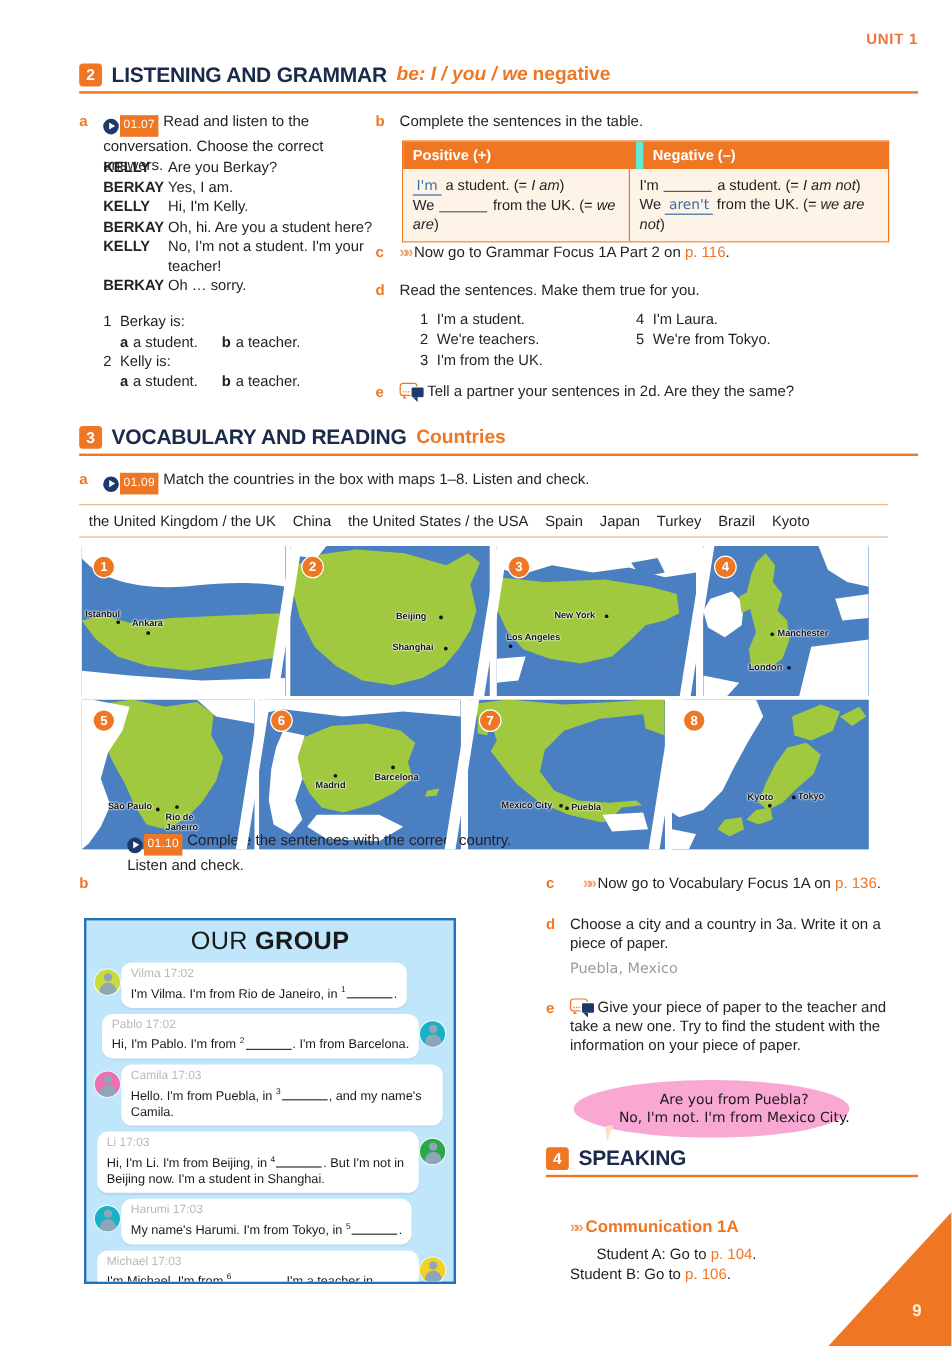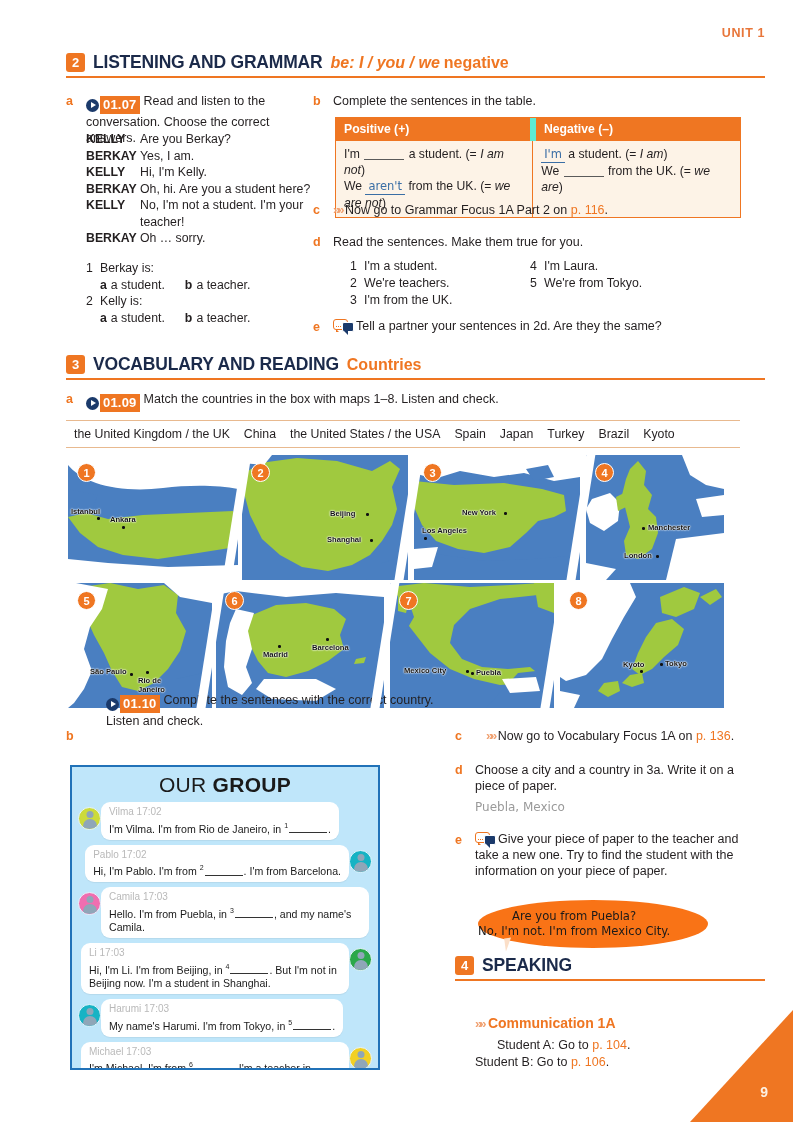--- a/index.html
+++ b/index.html
@@ -54,21 +54,21 @@
     width:13px;height:13px;border-radius:50%;background:#1b3a6b;
     display:inline-flex;align-items:center;justify-content:center;
     margin-right:1px;
   }
   .audio .circ::after{
     content:"";width:0;height:0;border-left:5px solid #fff;
     border-top:3.5px solid transparent;border-bottom:3.5px solid transparent;
     margin-left:1.5px;
   }
   .audio .trk{
-    background:#ef7622;color:#fff;font-size:13px;font-weight:bold;
+    background:#ef7622;color:#fff;font-size:10px;font-weight:normal;
     padding:1.5px 3px 1px 3px;letter-spacing:.2px;
   }
 
   .arrows{color:#f0a070;font-size:13px;letter-spacing:-3px;font-weight:bold;}
 
   .pagelink{color:#ef7622;}
 
   
   .conv{position:absolute;left:86px;top:131px;width:240px;}
   .conv-row{display:flex;font-size:12.3px;line-height:16.5px;margin-bottom:0px;}
@@ -211,22 +211,22 @@
   .bl{
     display:inline-block;border-bottom:1px solid #333;
     width:38px;height:9px;vertical-align:-1px;margin:0 1px;
   }
   sup{font-size:7px;vertical-align:super;}
   .hw{
     font-family:"DejaVu Sans", sans-serif;color:#9a9a9a;font-size:12px;
   }
   .speech{
     position:absolute;left:478px;top:900px;width:230px;height:48px;
-    background:#f97316;border-radius:50%/50%;
-    display:flex;align-items:center;justify-content:flex-start;
+    background:#f9a8d4;border-radius:50%/50%;
+    display:flex;align-items:center;justify-content:flex-end;
     text-align:center;font-size:11.6px;line-height:15px;color:#1a1a1a;
     font-family:"DejaVu Sans", sans-serif;
   }
   .speech-tail{
     position:absolute;left:505px;top:938px;width:0;height:0;
     border-left:7px solid #fbdfc8;border-bottom:13px solid transparent;
     border-top:0;transform:rotate(-8deg);
   }
 
   .corner{
@@ -309,26 +309,26 @@
   <div class="ltr" style="left:313px;top:94px;">b</div>
   <div class="body-txt" style="position:absolute;left:333px;top:93px;width:400px;">Complete the sentences in the table.</div>
 
   <div class="tbl">
     <div class="tbl-head">
       <div>Positive (+)</div>
       <div>Negative (–)</div>
     </div>
     <div class="tbl-body">
       <div class="cell">
+        <div><span class="hand">I'm</span><span> a student. (= </span><em class="ital">I am</em><span>)</span></div>
+        <div><span>We </span><span class="blank"></span><span> from the UK. (= </span><em class="ital">we are</em><span>)</span></div>
+      </div>
+      <div class="cell">
         <div><span>I'm </span><span class="blank"></span><span> a student. (= </span><em class="ital">I am not</em><span>)</span></div>
         <div><span>We </span><span class="hand">aren't</span><span> from the UK. (= </span><em class="ital">we are not</em><span>)</span></div>
-      </div>
-      <div class="cell">
-        <div><span class="hand">I'm</span><span> a student. (= </span><em class="ital">I am</em><span>)</span></div>
-        <div><span>We </span><span class="blank"></span><span> from the UK. (= </span><em class="ital">we are</em><span>)</span></div>
       </div>
     </div>
   </div>
 
   <div class="ltr" style="left:313px;top:203px;">c</div>
   <div class="body-txt" style="position:absolute;left:333px;top:202px;width:400px;">
     <span class="arrows">»»</span>&nbsp;<span>Now go to Grammar Focus 1A Part 2 on </span><span class="pagelink">p. 116</span><span>.</span>
   </div>
 
   <div class="ltr" style="left:313px;top:235px;">d</div>
@@ -500,21 +500,21 @@
         <svg width="164" height="125" viewBox="0 0 164 125">
           <rect x="0" y="0" width="164" height="125" fill="#4a7fc1"></rect>
           <path d="M0,4 L34,0 L80,4 L120,2 L150,0 L160,6 L148,12 L110,16 L80,26 L64,42 L60,60 L72,76 L92,84 L118,86 L140,84 L150,92 L136,100 L110,102 L84,96 L60,86 L40,70 L26,52 L12,34 L0,20 Z" fill="#a0c93f"></path>
           <path d="M0,10 L18,16 L24,34 L16,48 L4,44 L0,30 Z" fill="#4a7fc1"></path>
           <path d="M8,6 L20,12 L16,30 L8,28 Z" fill="#a0c93f"></path>
           <path d="M128,90 L164,86 L164,125 L96,125 Z" fill="#4a7fc1"></path>
           <path d="M112,96 L146,94 L150,108 L120,110 Z" fill="#ffffff"></path>
           <path d="M144,0 L164,0 L164,30 L148,24 Z" fill="#a0c93f"></path>
         </svg>
         <div class="mapbadge" style="left:9px;top:8px;">7</div>
-        <div class="city" style="left:14px;top:83px;">Mexico City</div>
+        <div class="city" style="left:28px;top:83px;">Mexico City</div>
         <div class="dot" style="left:76px;top:87px;"></div>
         <div class="dot" style="left:81px;top:89px;"></div>
         <div class="city" style="left:86px;top:85px;">Puebla</div>
       </div>
       <div class="mapslash" style="left:482px;"></div>
 
       <div class="mapcell" style="left:492px;width:164px;">
         <svg width="164" height="125" viewBox="0 0 164 125">
           <rect x="0" y="0" width="164" height="125" fill="#4a7fc1"></rect>
           <path d="M0,0 L70,0 L76,14 L64,34 L52,56 L42,76 L26,92 L6,98 L0,94 Z" fill="#ffffff"></path>

